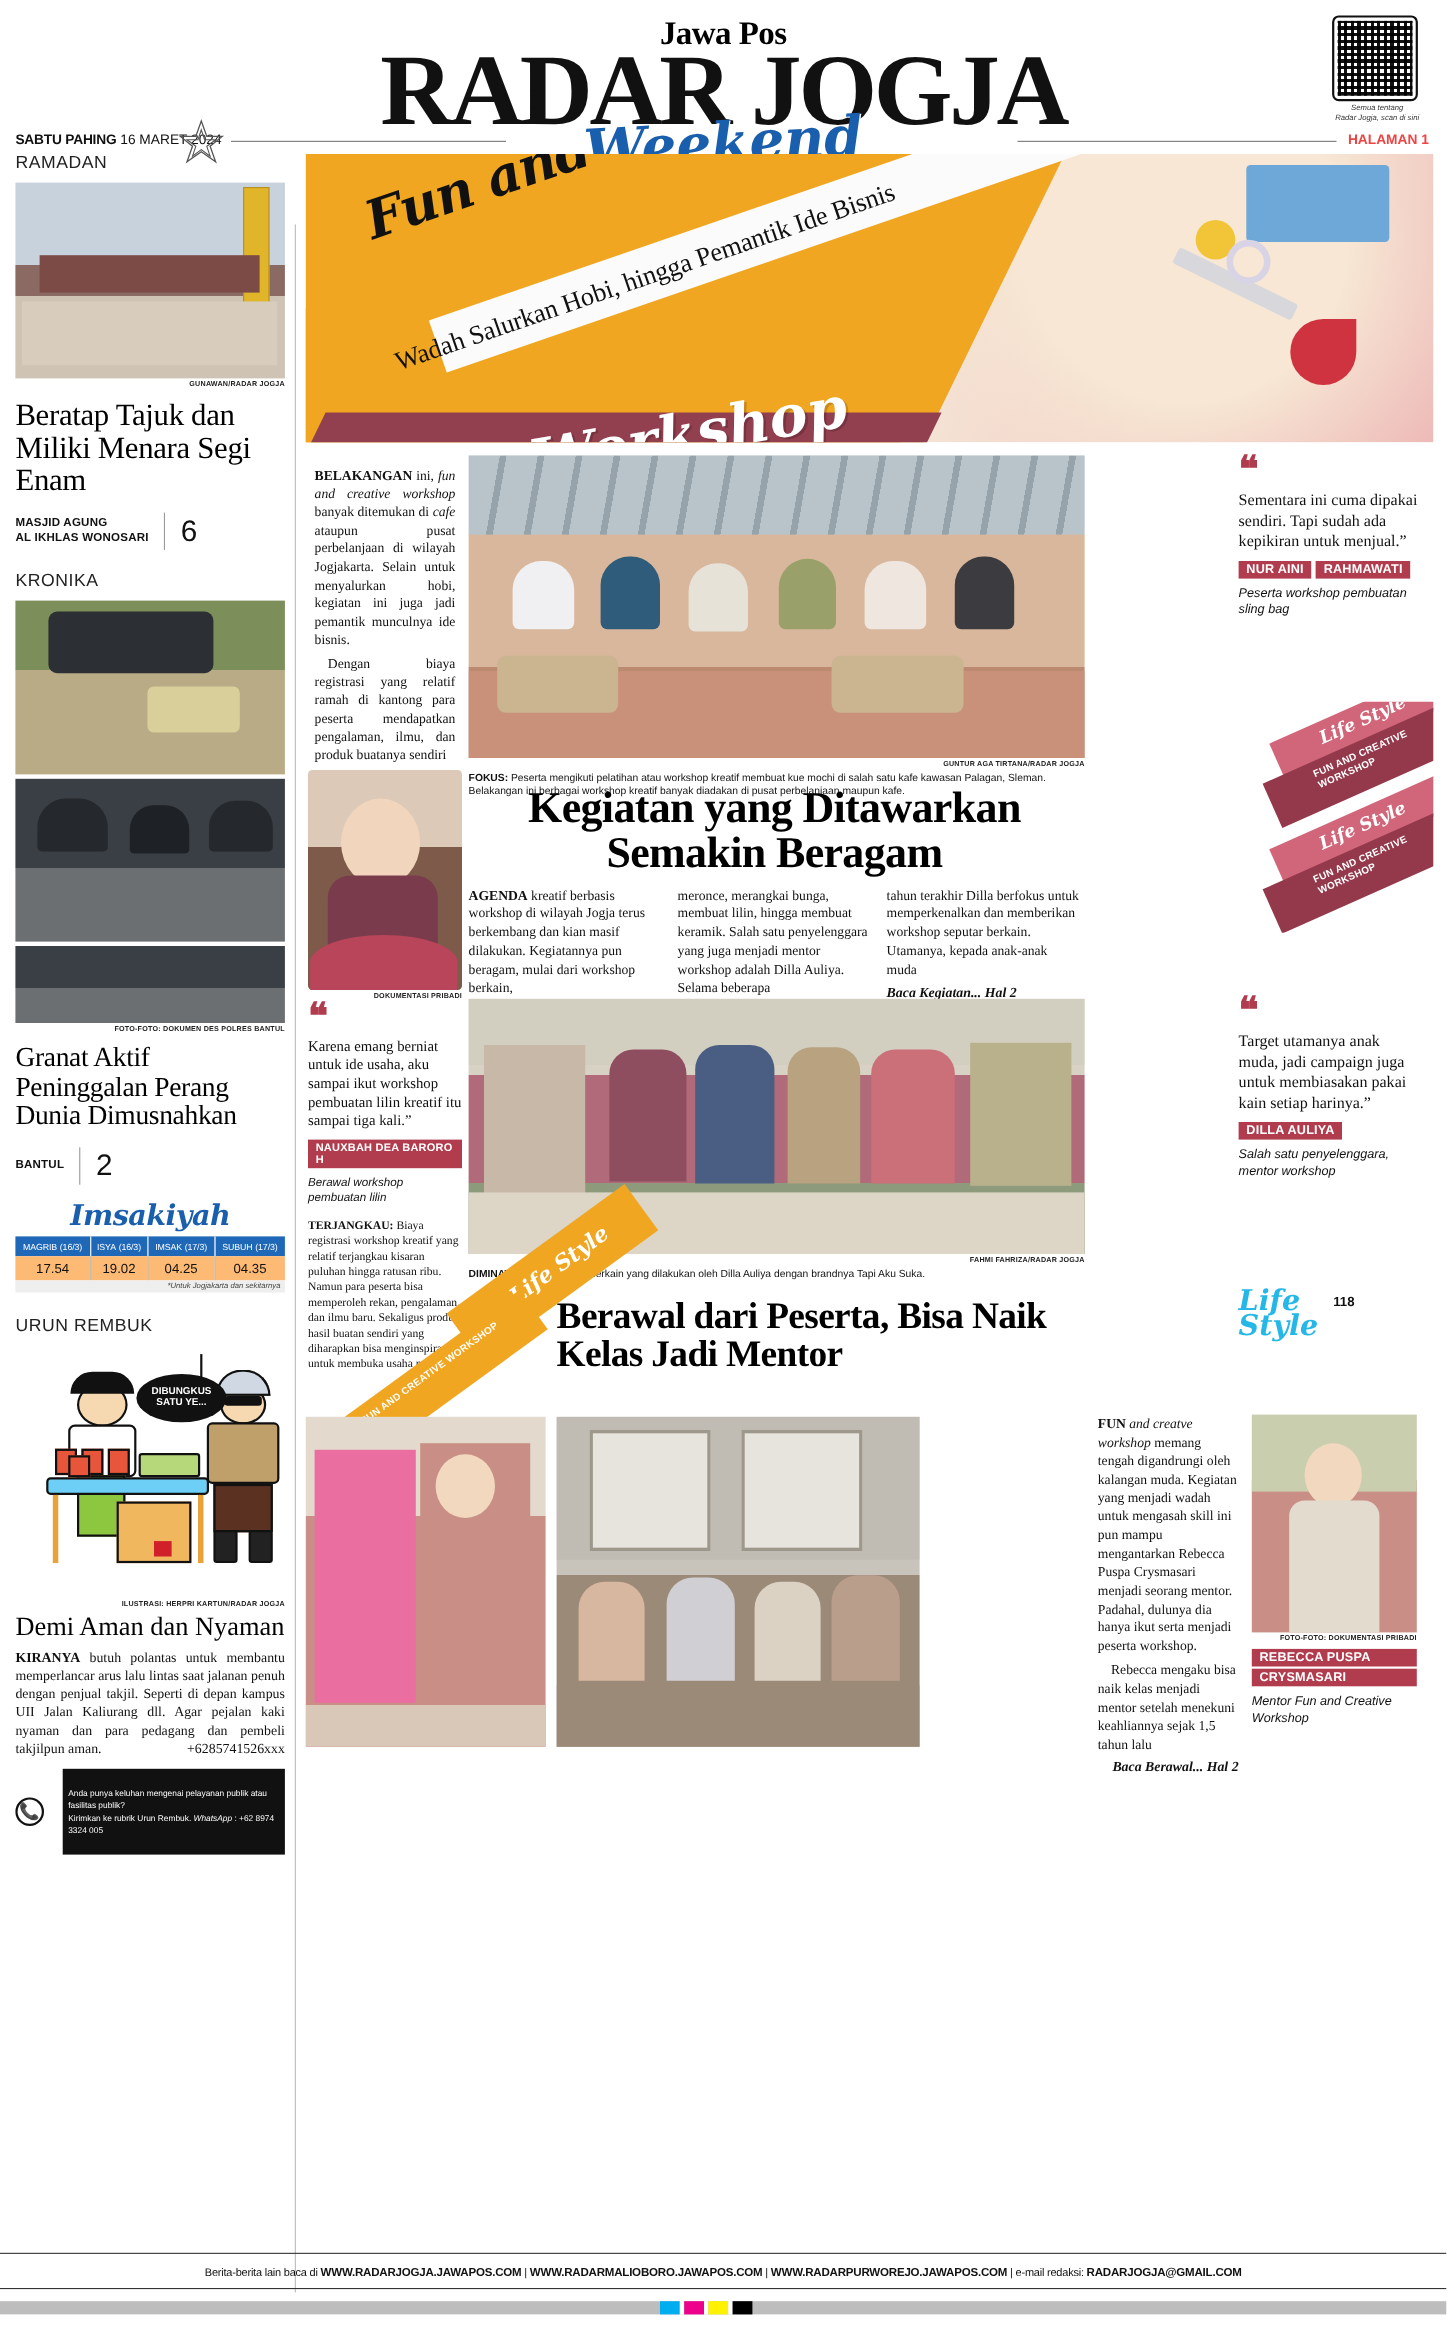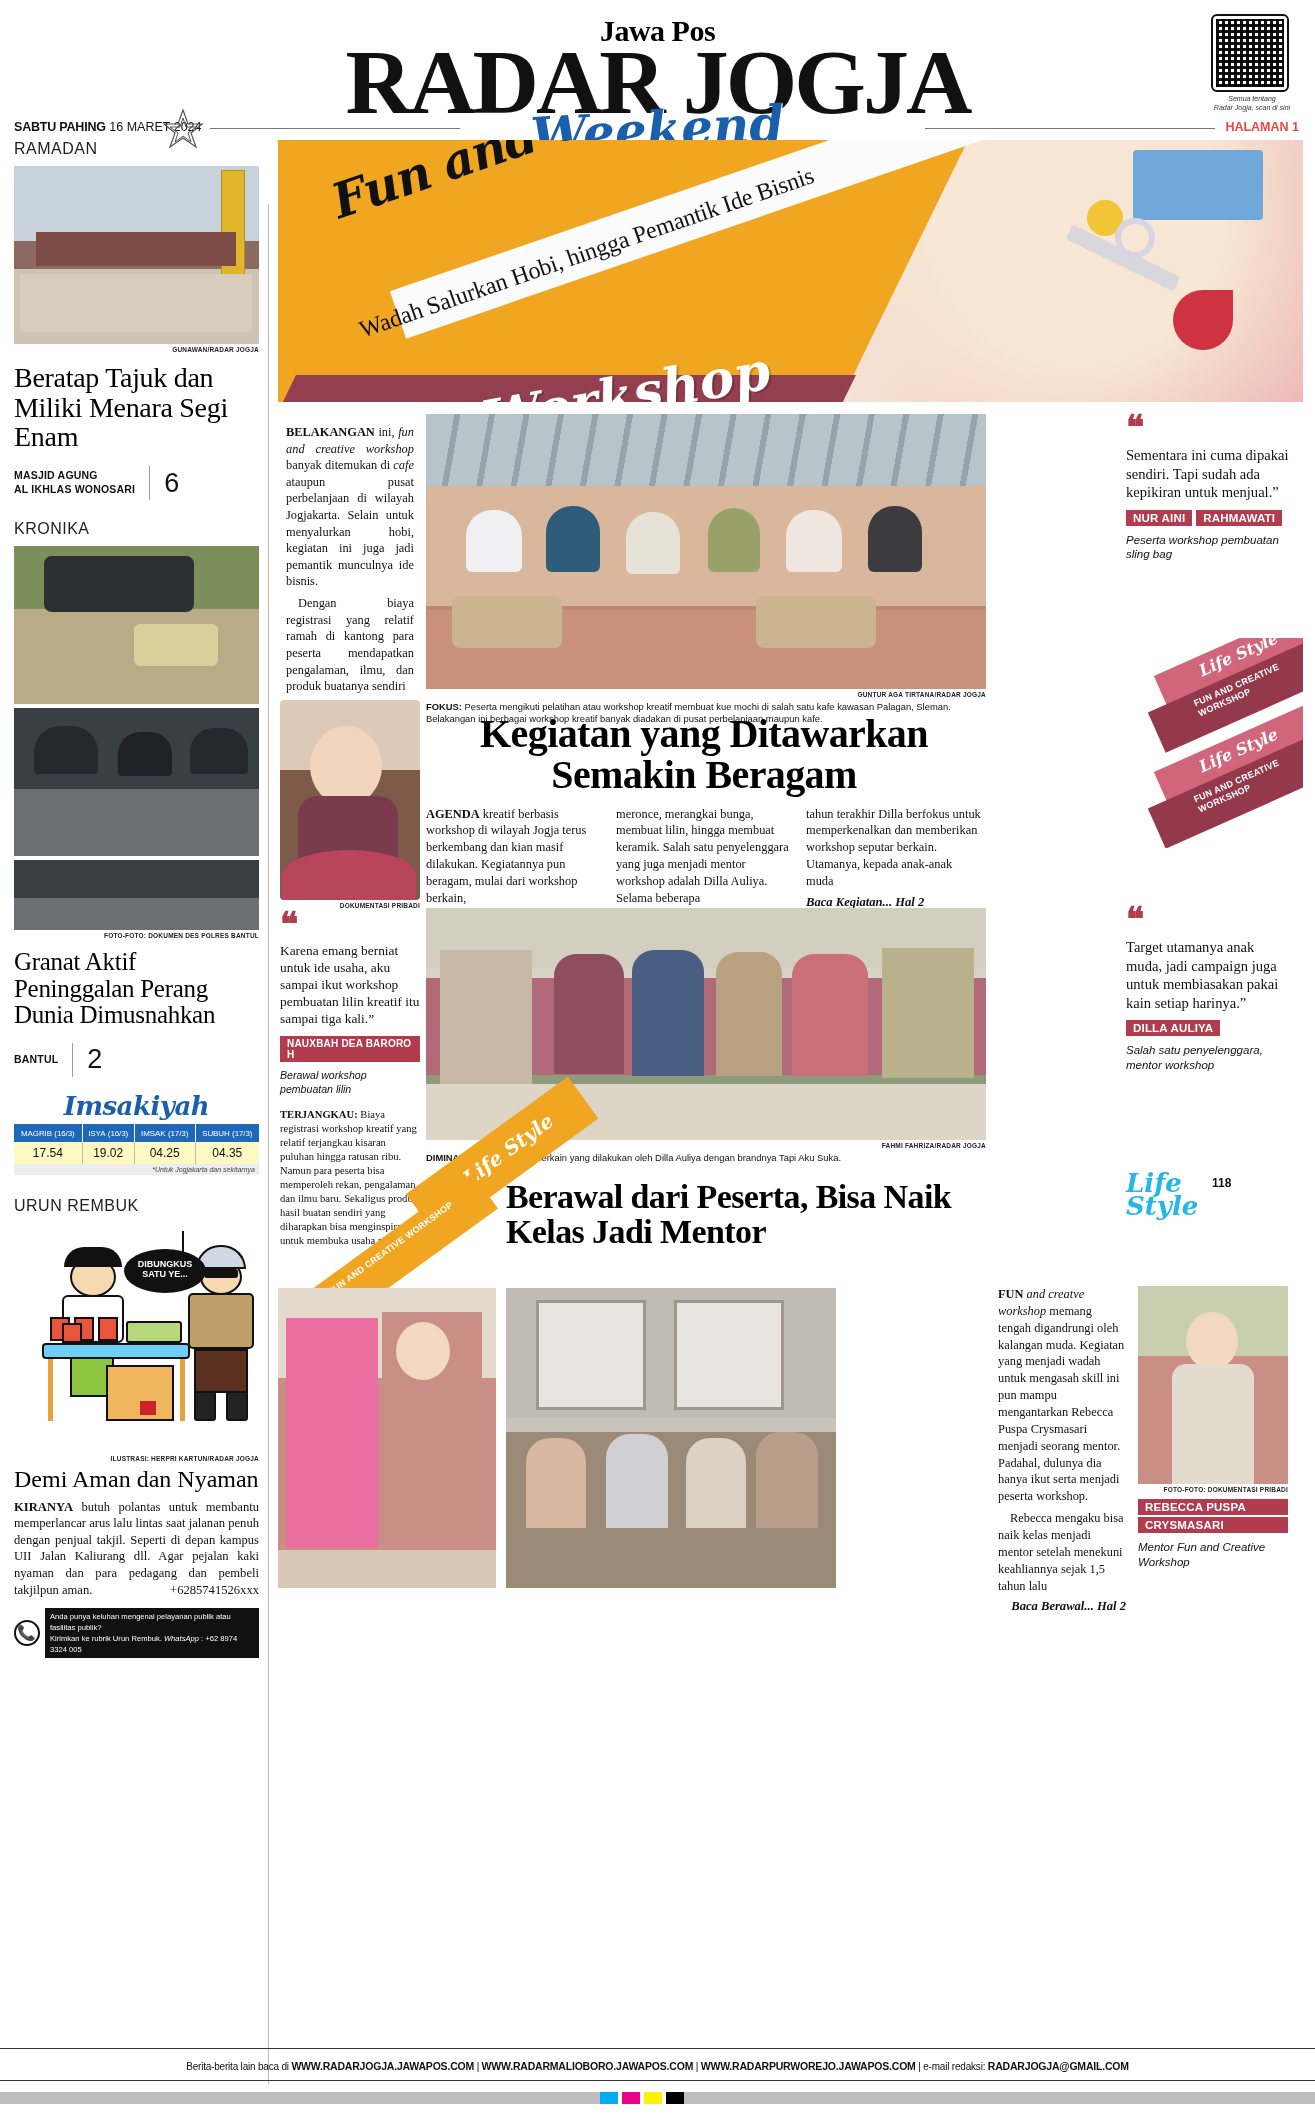--- a/index.html
+++ b/index.html
@@ -86,41 +86,41 @@
   .imsak-title { font-family:"DejaVu Serif", serif; font-style:italic; font-weight:bold;
     font-size:26px; color:#1a5fad; text-align:center; letter-spacing:-0.5px; }
   .imsak-table { width:100%; border-collapse:collapse; margin-top:3px; }
   .imsak-table th {
     background:#1f68b8; color:#fff; font-family:"Liberation Sans",sans-serif;
     font-size:9px; font-weight:bold; padding:4px 1px; border-right:1px solid #fff; letter-spacing:-0.1px;
   }
   .imsak-table th span { font-weight:normal; font-size:8px; }
   .imsak-table td {
     text-align:center; font-family:"Liberation Sans",sans-serif; font-size:12px;
-    color:#111; padding:4px 1px; border-right:1px solid #bbb; background:#fef9c3;
+    color:#111; padding:4px 1px; border-right:1px solid #bbb; background:#fdba74;
   }
   .imsak-table td:last-child, .imsak-table th:last-child { border-right:none; }
   .imsak-note { background:#eee; font-family:"Liberation Sans",sans-serif; font-size:7px;
     font-style:italic; text-align:right; color:#444; padding:2px 4px; }
 
   
   .cartoon { width:100%; height:230px; background:#fff; position:relative; overflow:hidden; }
   .bubble { position:absolute; background:#111; color:#fff; border-radius:50%;
     font-family:"Liberation Sans",sans-serif; font-weight:bold; font-size:9px;
     text-align:center; padding:10px 8px; line-height:1.2; }
   .urun-head { font-family:"Liberation Serif",serif; font-size:24px; margin-top:4px; color:#000;}
   .urun-body { font-family:"Liberation Serif",serif; font-size:12.6px; line-height:1.32;
     text-align:justify; color:#111; margin-top:6px; }
   .urun-body b { font-weight:bold; }
   .phone { font-weight:normal;margin-left:24px; }
   .wa-strip { display:flex; align-items:center; margin-top:10px; gap:5px; }
   .wa-ic { width:26px; height:26px; border:2px solid #111; border-radius:50%;
     display:flex; align-items:center; justify-content:center; font-size:15px; }
   .wa-txt { flex:1; background:#111; color:#fff; font-family:"Liberation Sans",sans-serif;
-    font-size:7.6px; line-height:1.45; padding:3px 5px; }
+    font-size:7.6px; line-height:1.45; padding:17px 5px;margin-left:12px; }
   .wa-txt i { font-style:italic; }
 
   
   .banner { position:relative; width:1025px; height:262px; overflow:hidden; background:#fff; }
   .banner-photo { position:absolute; inset:0;
     background:
       radial-gradient(circle at 78% 30%, #f7e7d4 0 18%, rgba(247,231,212,0) 45%),
       radial-gradient(circle at 92% 65%, #e8a0a8 0 14%, rgba(232,160,168,0) 40%),
       linear-gradient(120deg,#f5eee4 0%, #efe6d8 40%, #f3ded4 70%, #e9cfc6 100%);
   }

